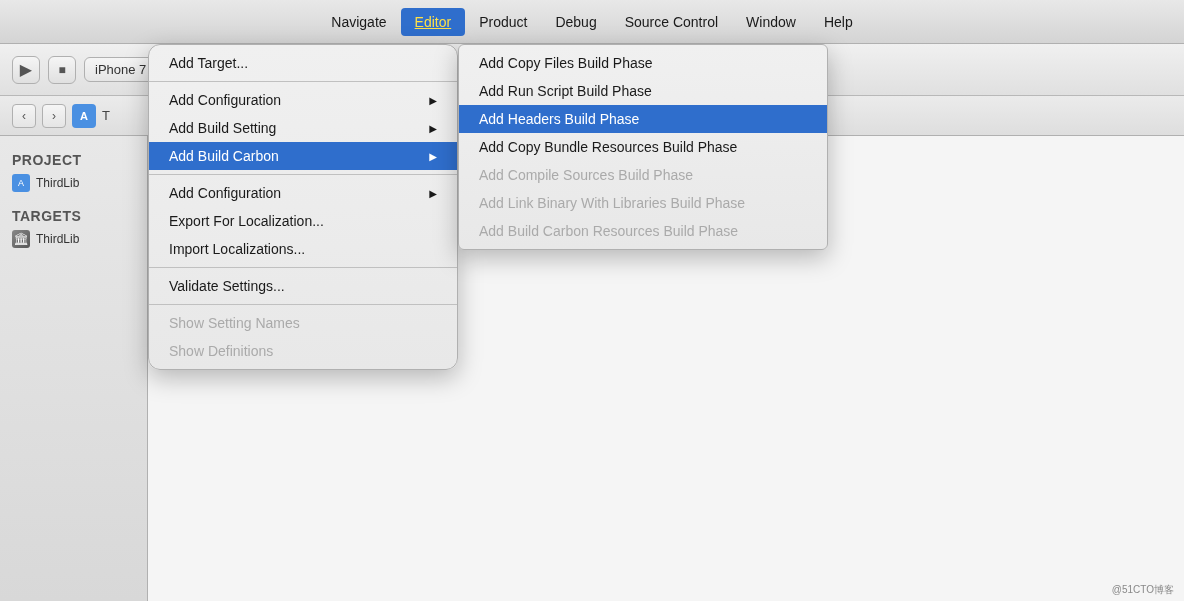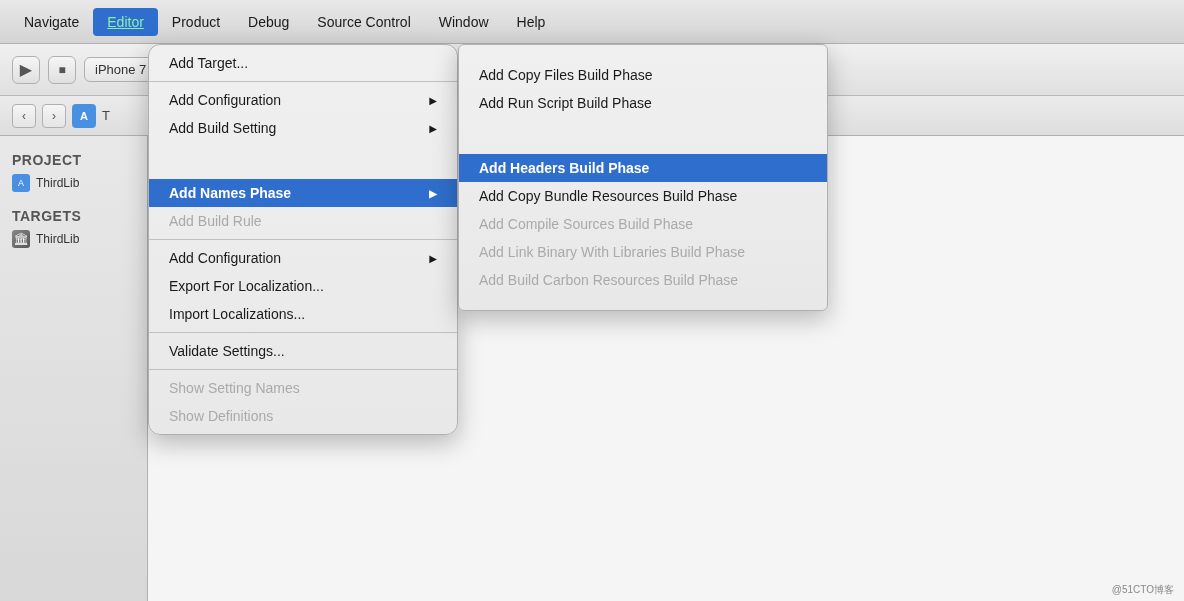--- a/index.html
+++ b/index.html
@@ -18,37 +18,38 @@
     .menubar {
       background: linear-gradient(to bottom, #e8e8e8, #d4d4d4);
       border-bottom: 1px solid #b0b0b0;
       height: 44px;
       display: flex;
       align-items: center;
       padding: 0 10px;
       gap: 0;
       position: relative;
       z-index: 100;
+      justify-content: center;
     }
 
     .menubar-item {
       padding: 6px 14px;
       font-size: 14px;
       color: #1a1a1a;
       cursor: pointer;
       border-radius: 4px;
       height: 28px;
       display: flex;
       align-items: center;
       white-space: nowrap;
     }
 
     .menubar-item.active {
       background: #2f6ecc;
-      color: #86efac;
+      color: #fde047;
       text-decoration: underline;
     }
 
     
     .toolbar {
       background: linear-gradient(to bottom, #f0f0f0, #e0e0e0);
       border-bottom: 1px solid #b8b8b8;
       height: 52px;
       display: flex;
       align-items: center;
@@ -210,22 +211,21 @@
       cursor: pointer;
       display: flex;
       align-items: center;
       justify-content: space-between;
       white-space: nowrap;
     }
 
     .menu-item.active {
       background: #2f6ecc;
       color: white;
-      font-weight: 700;
-      margin-top: 37px;
+      font-weight: 400;
     }
 
     .menu-item.disabled {
       color: #aaa;
       cursor: default;
     }
 
     .menu-separator {
       height: 1px;
       background: #c0c0c0;
@@ -241,21 +241,21 @@
     .submenu {
       position: absolute;
       top: 44px;
       left: 458px;
       background: linear-gradient(to bottom, #f0f0f0, #e8e8e8);
       border: 1px solid #b0b0b0;
       border-radius: 6px;
       box-shadow: 0 8px 24px rgba(0,0,0,0.25);
       width: 370px;
       z-index: 201;
-      padding: 16px 0;
+      padding: 4px 0;
     }
 
     .submenu .menu-item {
       font-size: 14px;
     }
 
     
     .watermark {
       position: absolute;
       bottom: 4px;
@@ -340,27 +340,24 @@
     <span>Add Configuration</span>
     <span class="menu-arrow">▶</span>
   </div>
 
   <div class="menu-item">
     <span>Add Build Setting</span>
     <span class="menu-arrow">▶</span>
   </div>
 
   <div class="menu-item active">
-    <span>Add Names Phase</span>
+    <span>Add Build Carbon</span>
     <span class="menu-arrow" style="color:white;">▶</span>
   </div>
 
-  <div class="menu-item disabled">
-    <span>Add Build Rule</span>
-  </div>
 
   <div class="menu-separator"></div>
 
   <div class="menu-item">
     <span>Add Configuration</span>
     <span class="menu-arrow">▶</span>
   </div>
 
   <div class="menu-item">
     <span>Export For Localization...</span>

